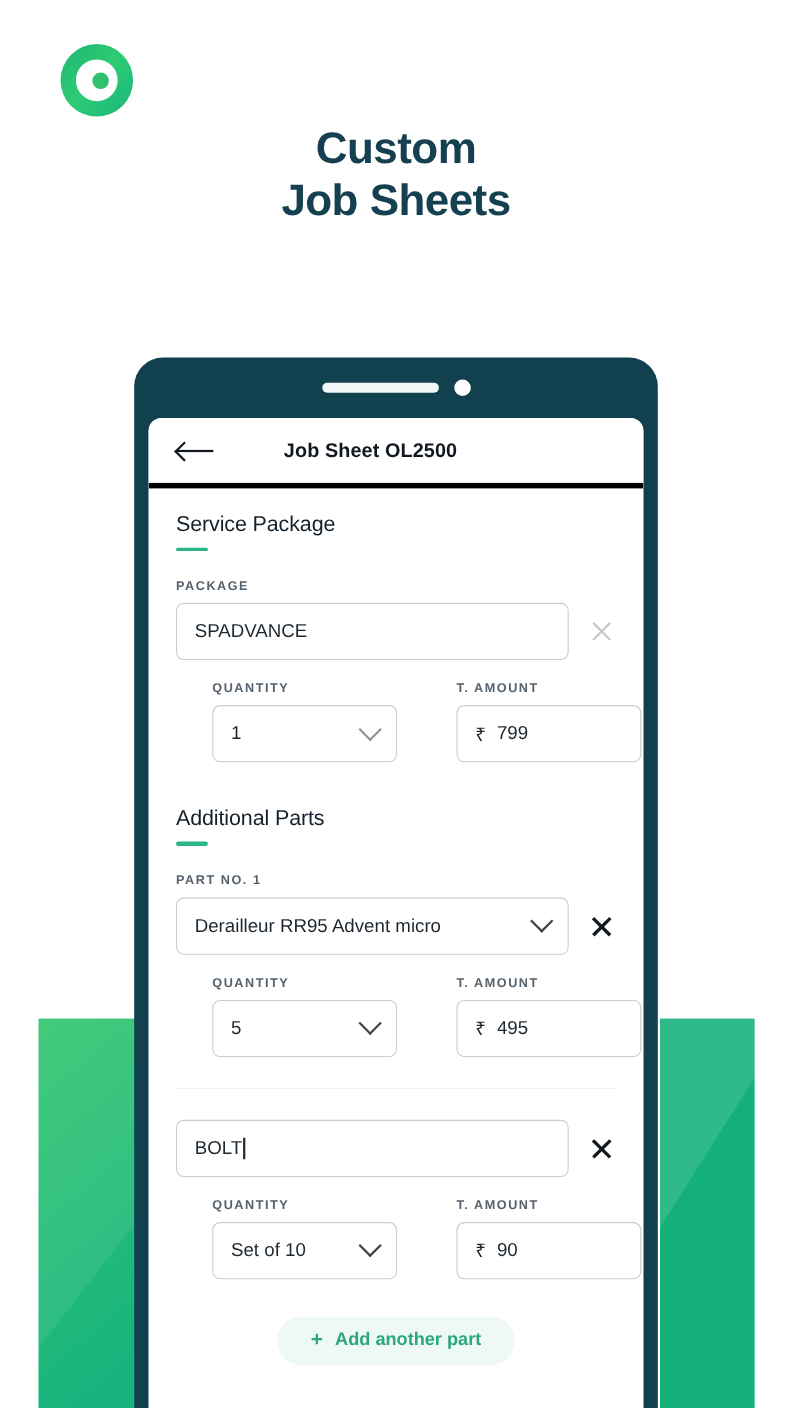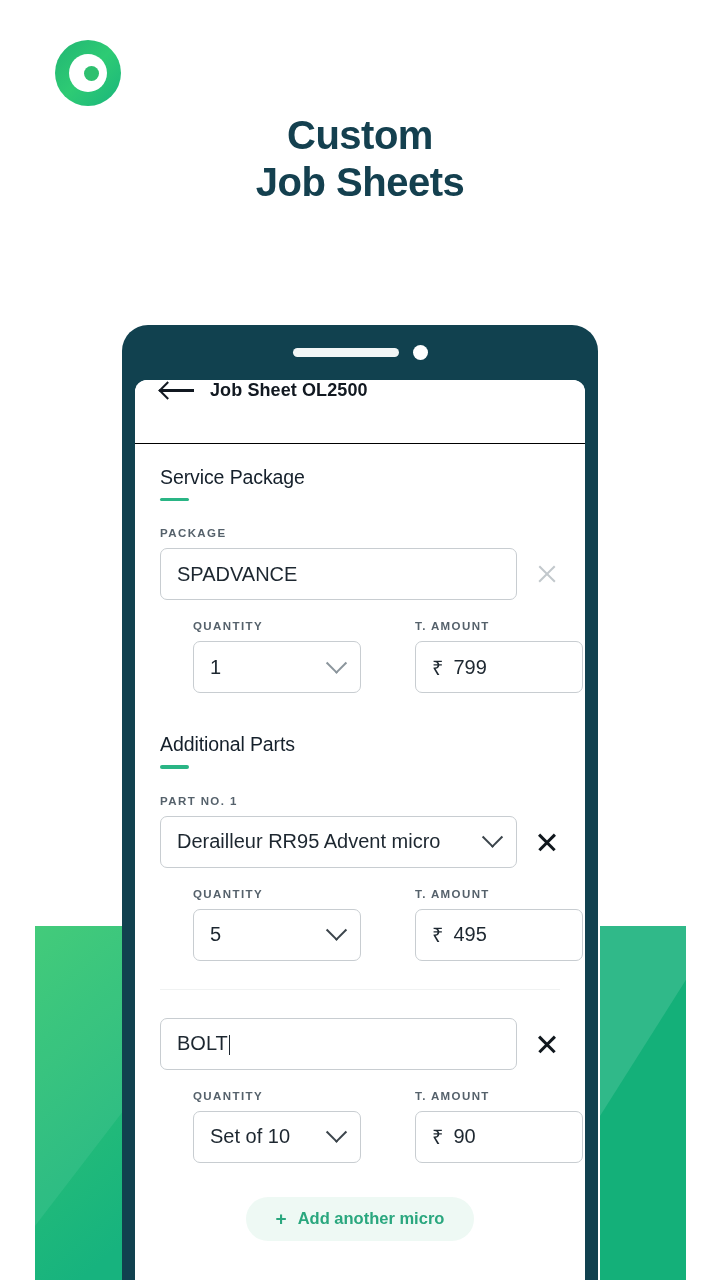--- a/index.html
+++ b/index.html
@@ -143,23 +143,25 @@
     height: 905px;
     background: #ffffff;
     border-radius: 12px 12px 0 0;
     overflow: hidden;
   }
 
   
   .appbar {
     height: 64px;
     display: flex;
+    align-items: center;
     padding: 0 0 0 25px;
-    border-bottom: 1px solid #000000;
-    background: #ffffff;
+    border-bottom: 5px solid #000000;
+    background: #ffffff;
+    gap: 48px;
   }
   .back-arrow {
     width: 34px;
     height: 20px;
     position: relative;
     margin-right: 16px;
     flex: none;
   }
   .back-arrow::after {
     content: "";
@@ -217,21 +219,21 @@
   .row { display: flex; align-items: center; }
 
   .input-box {
     height: 52px;
     border: 1.3px solid #c8cdd1;
     border-radius: 7px;
     background: #ffffff;
     display: flex;
     align-items: center;
     padding: 0 16px;
-    font-size: 20px;
+    font-size: 17px;
     color: #1d2730;
   }
   .input-box.grow { flex: 1; }
 
   .input-value { flex: 1; white-space: nowrap; overflow: hidden; }
 
   .caret {
     display: inline-block;
     width: 1.6px;
     height: 20px;
@@ -431,21 +433,21 @@
                   <span class="rupee">₹</span>
                   <span class="input-value">90</span>
                 </div>
               </div>
             </div>
           </div>
 
           <div class="add-btn-wrap">
             <button class="add-btn">
               <span class="plus-icon">+</span>
-              <span>Add another micro</span>
+              <span>Add another part</span>
             </button>
           </div>
 
         </div>
       </div>
     </div>
   </div>
 </div>
 
 </body></html>

